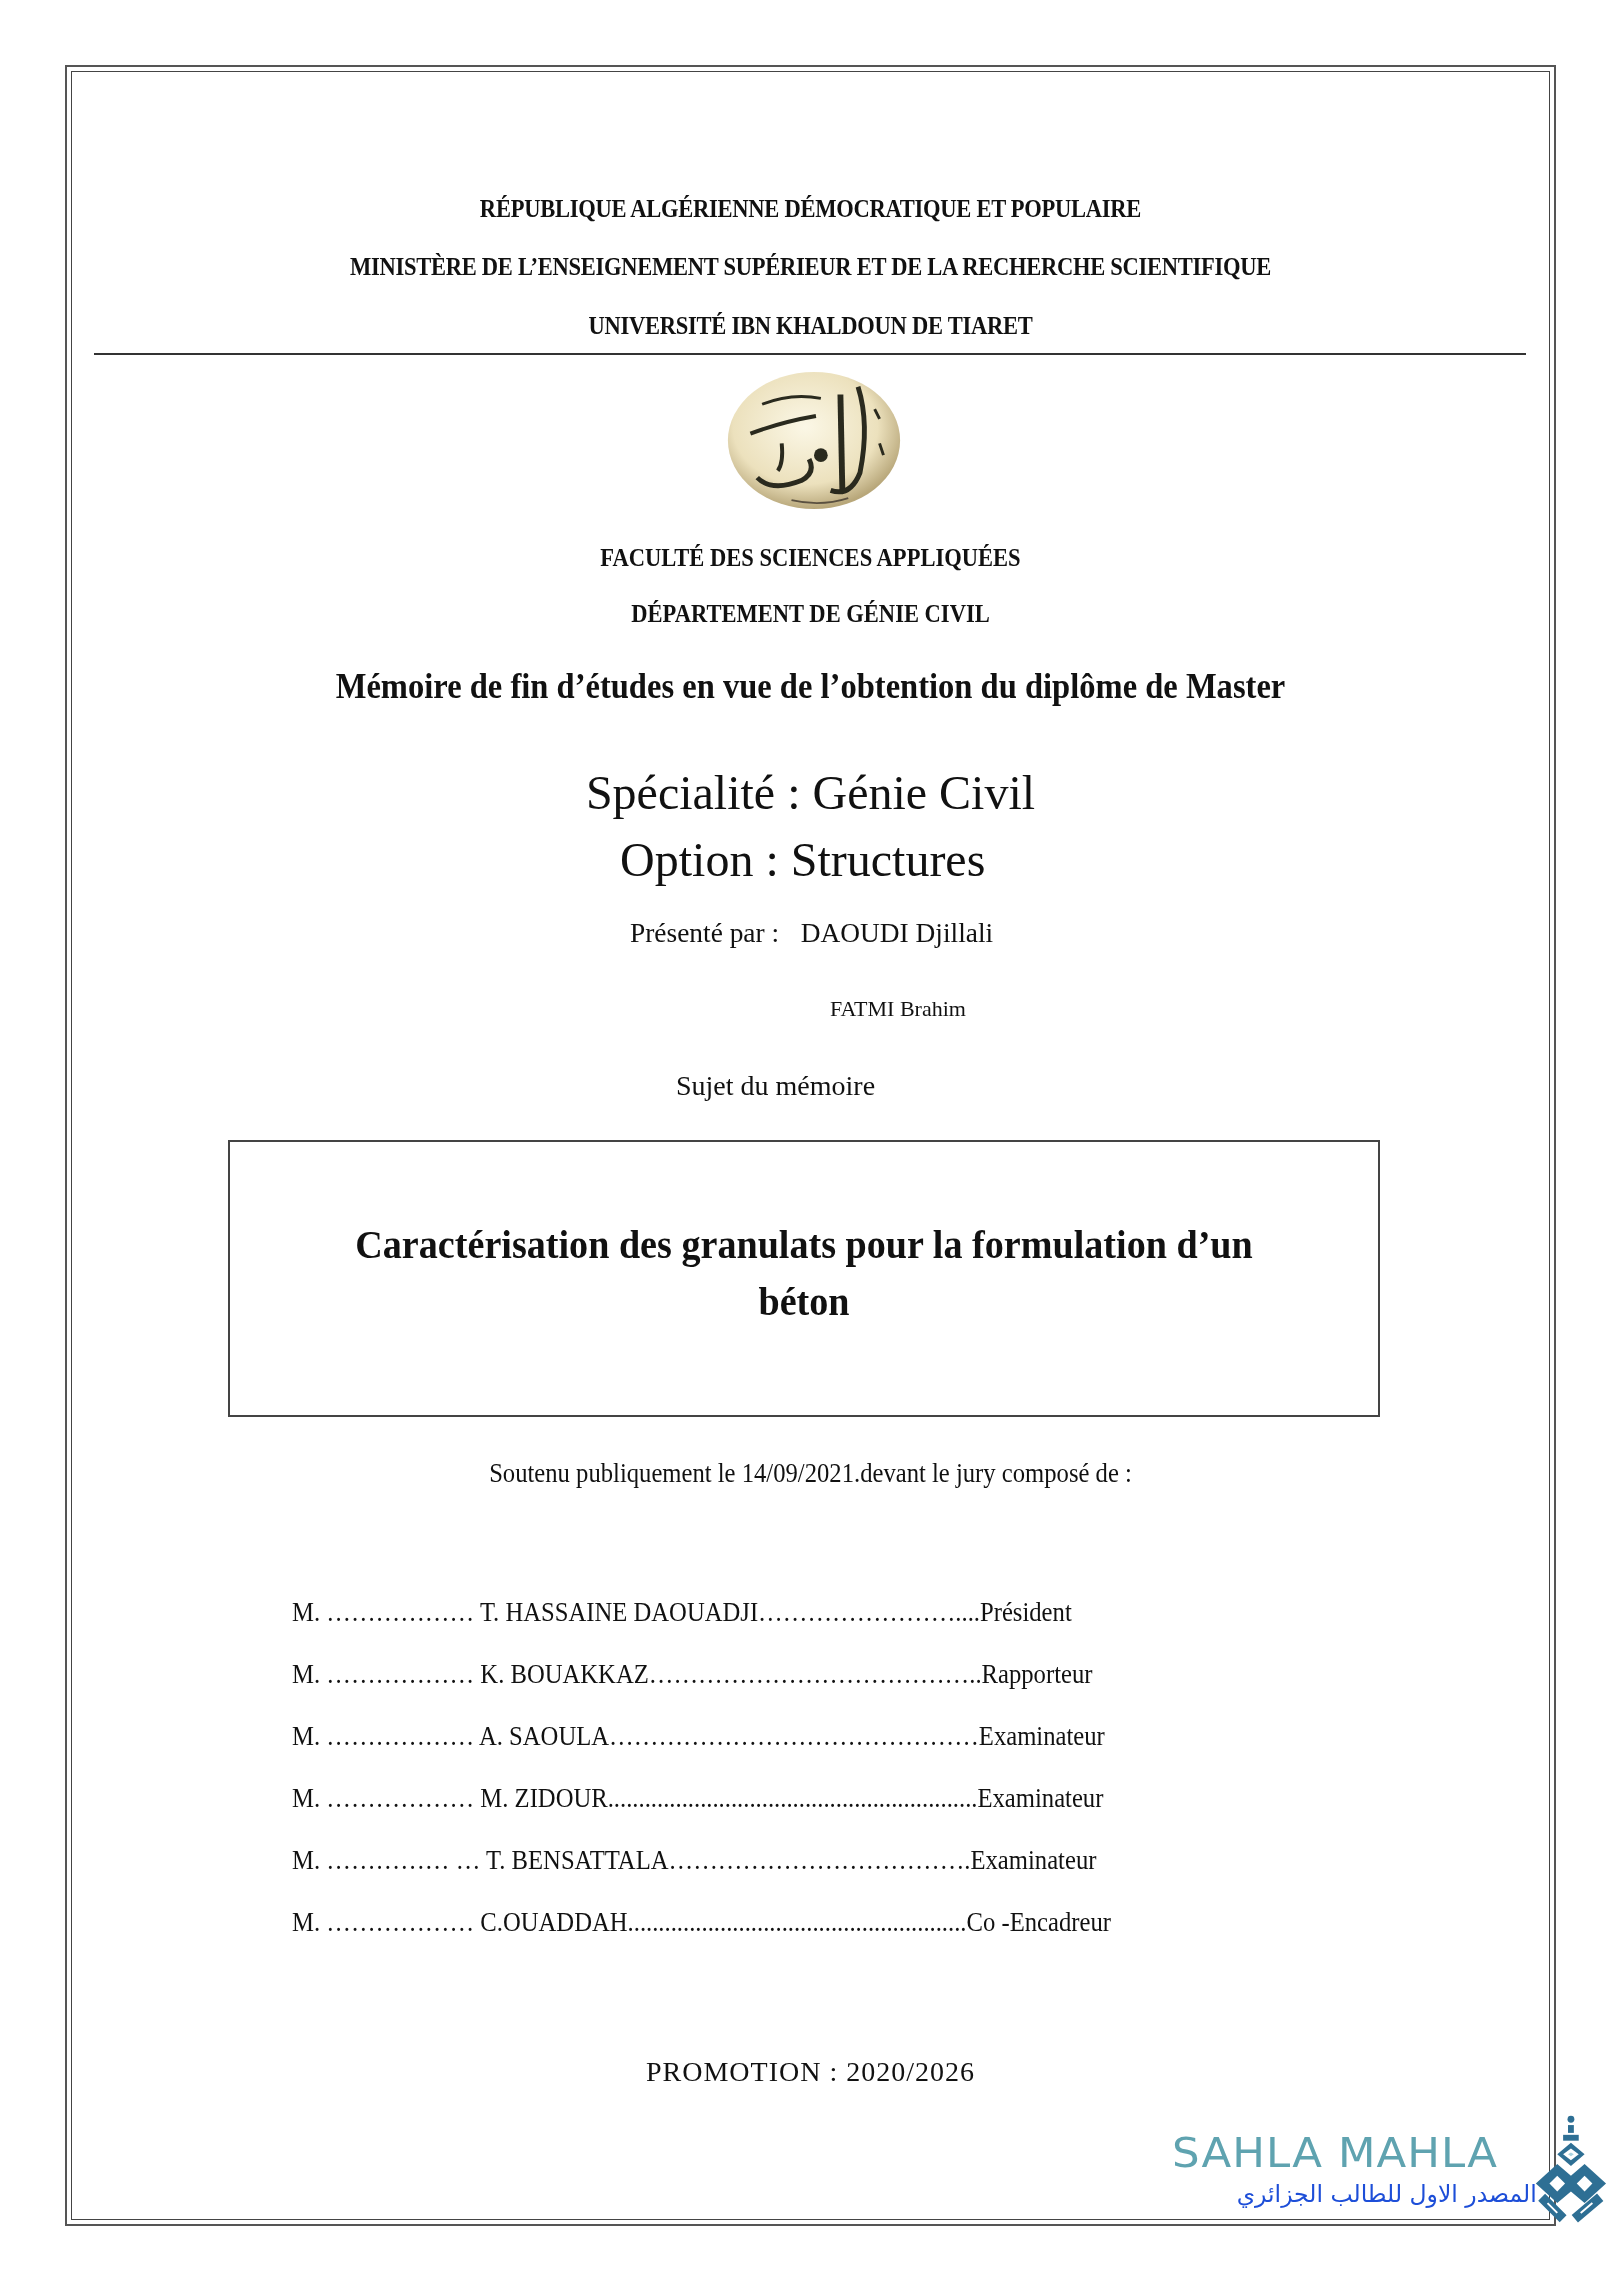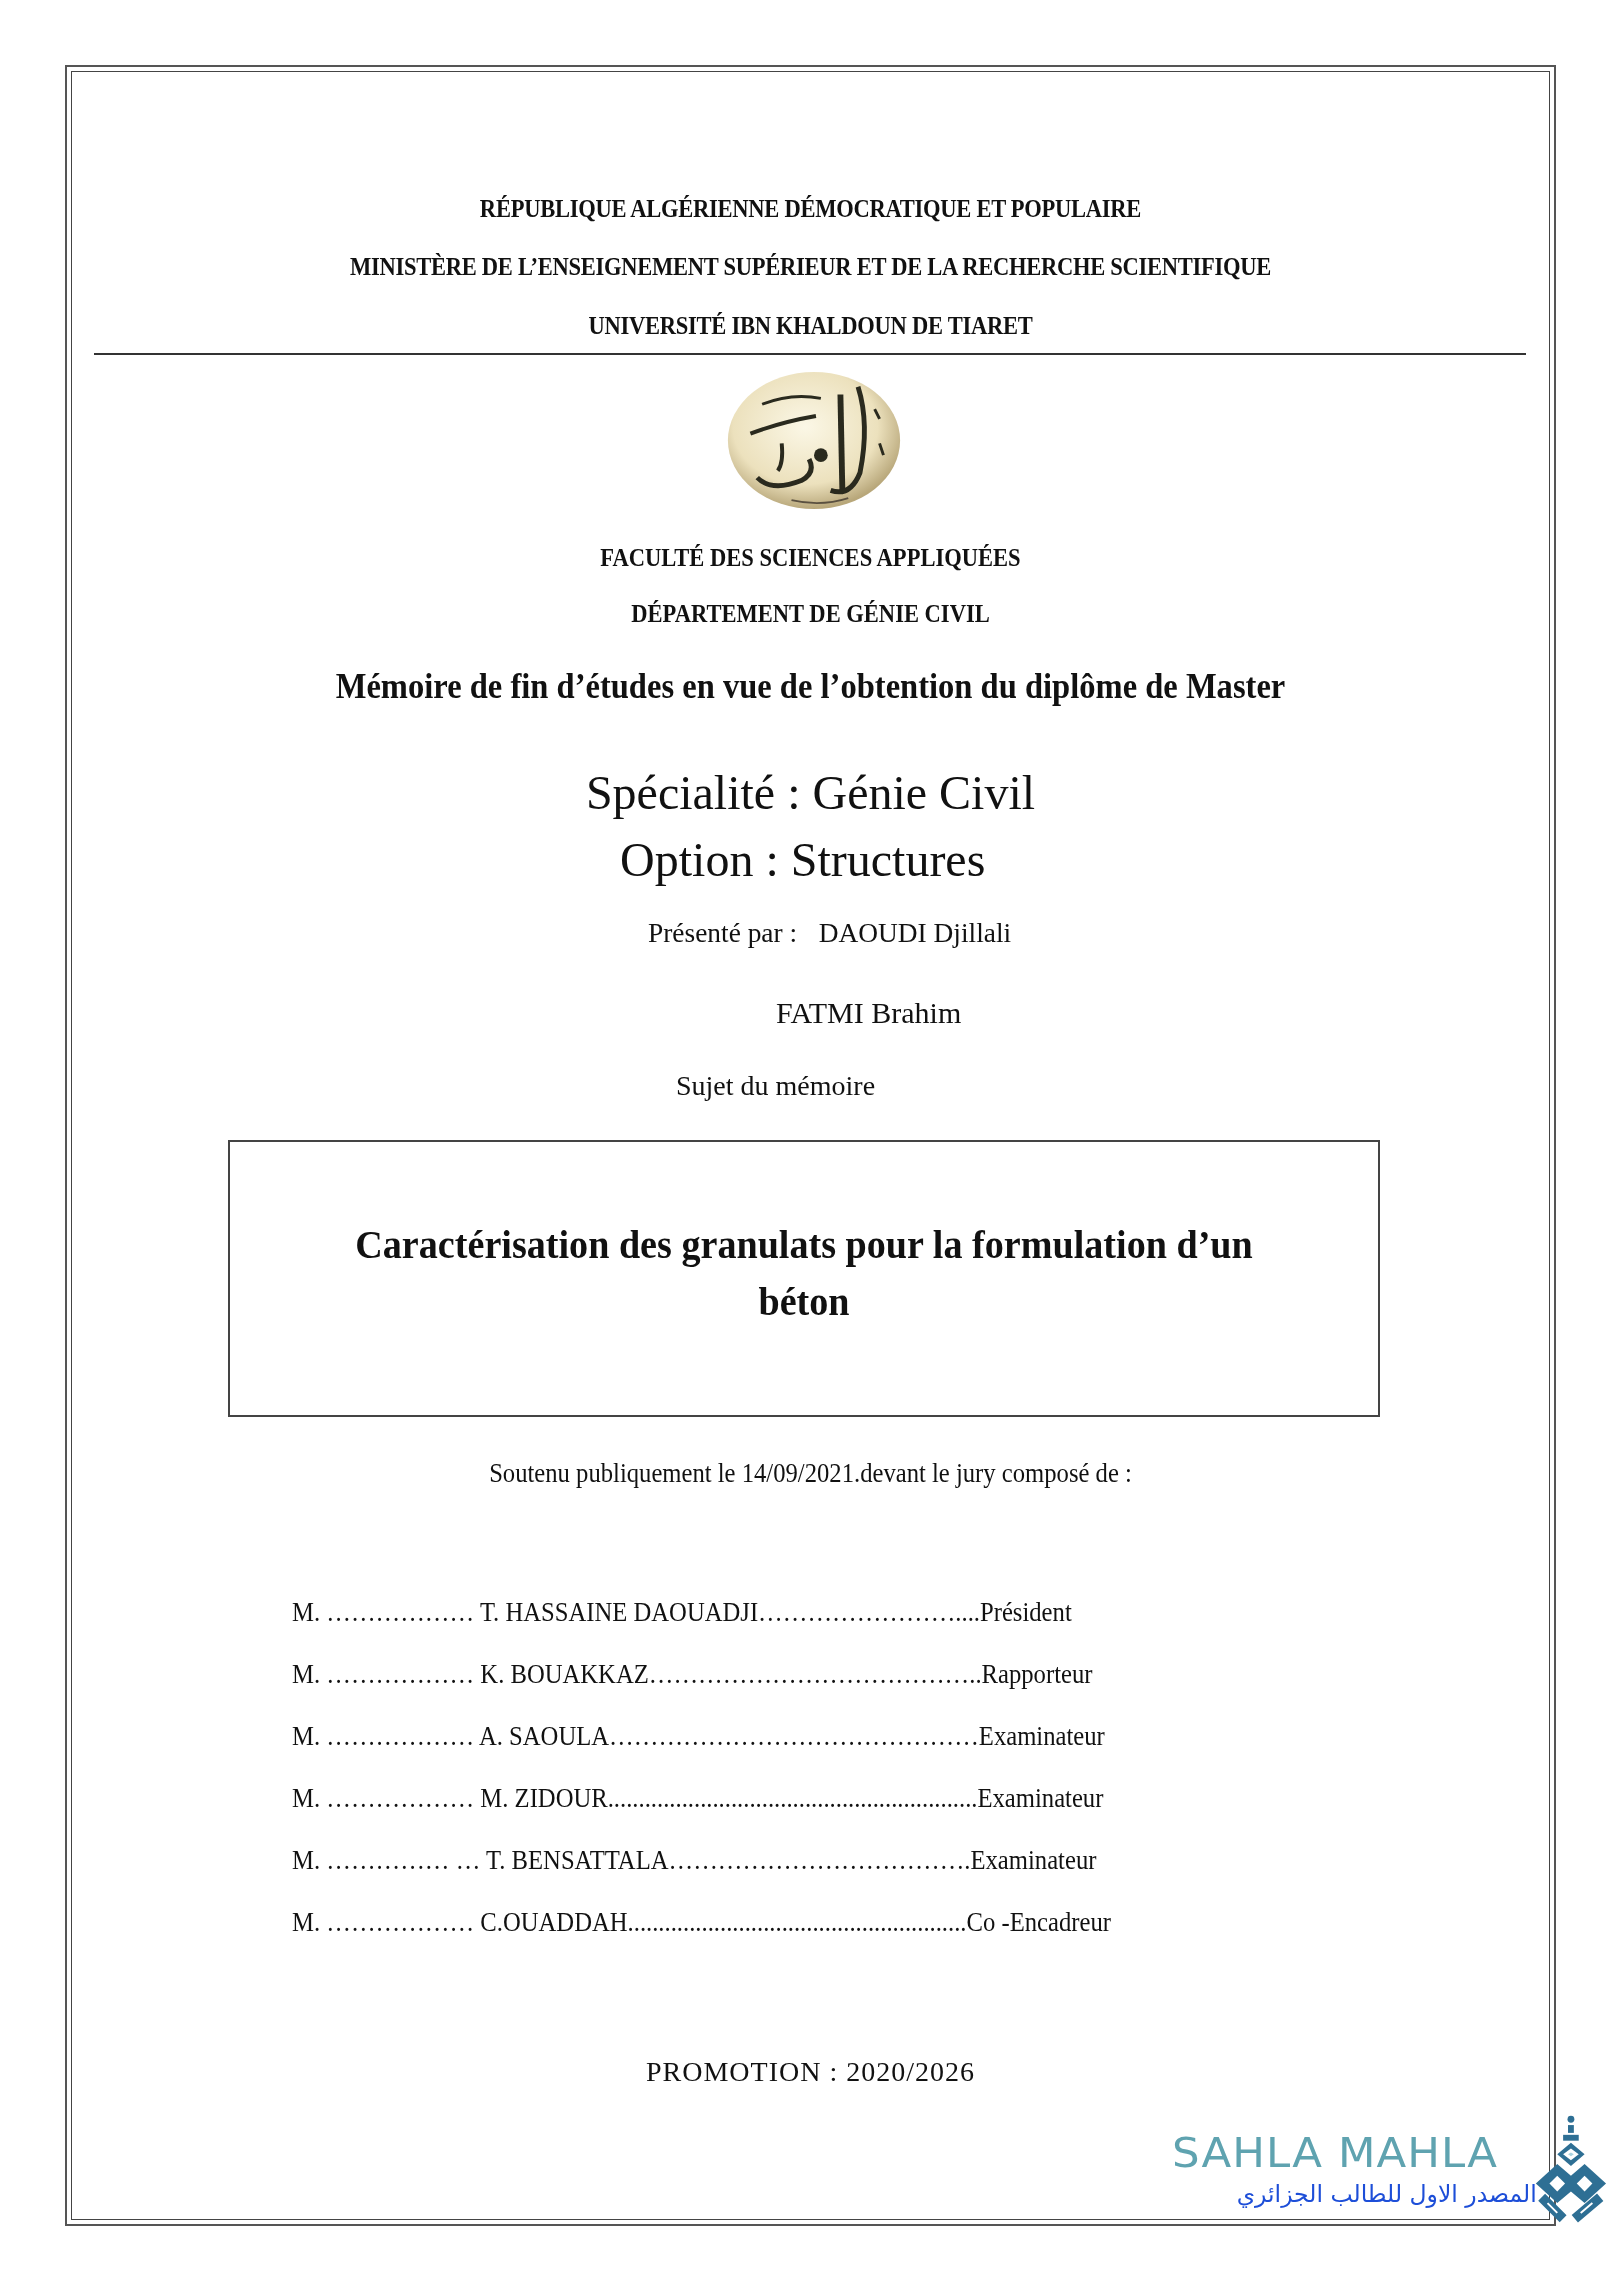--- a/index.html
+++ b/index.html
@@ -73,31 +73,30 @@
     }
     .spec {
       font-size: 48px;
     }
     .presented-row {
       position: absolute;
       top: 918px;
       left: 630px;
       font-size: 27.4px;
       white-space: nowrap;
-      margin-left: 18px;
     }
     .presented-row .label {
       display: inline-block;
       margin-right: 21.6px;
     }
     .student2 {
       position: absolute;
       top: 996px;
-      left: 776px;
-      font-size: 30px;
+      left: 830px;
+      font-size: 22px;
       white-space: nowrap;
     }
     .sujet {
       position: absolute;
       top: 1070px;
       left: 676px;
       font-size: 28px;
       white-space: nowrap;
     }
     .subject-box {

